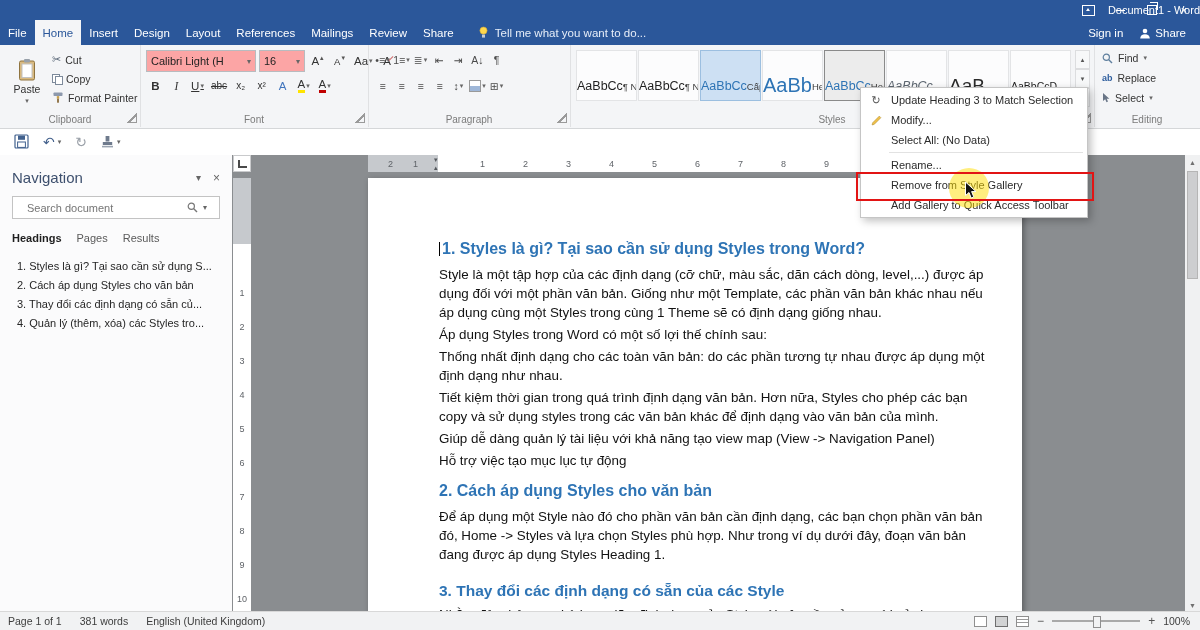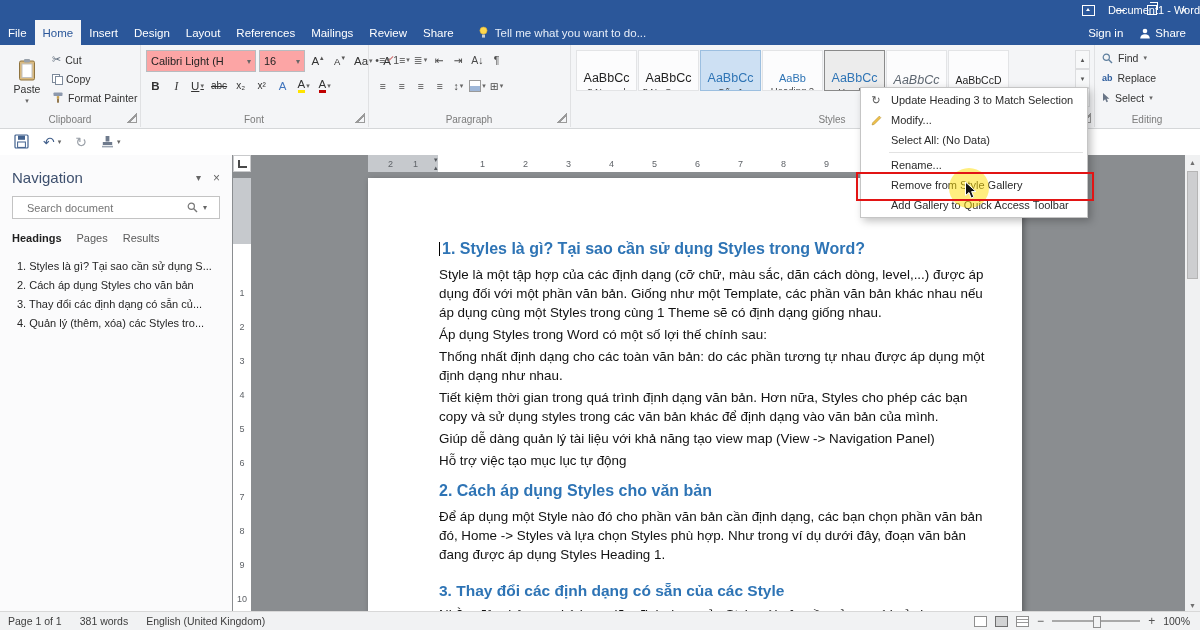--- a/index.html
+++ b/index.html
@@ -52,27 +52,27 @@
   .col-A{border-bottom:3px solid #c00000;line-height:12px}
   .fx-A{color:#3f74bd}
   .clr-A{position:relative}
   .clr-A::after{content:"";position:absolute;right:-3px;top:3px;width:6px;height:1px;background:#d07070;transform:rotate(-45deg)}
   .pbtn{height:19px;min-width:17px;display:flex;align-items:center;justify-content:center;font-size:10.5px;color:#4a4a4a;gap:1px}
   .pbtn .arr{font-size:7px;color:#666}
   .ic-shade{width:10px;height:10px;border:1px solid #999;background:linear-gradient(#fff 50%,#9fb7d8 50%)}
 
   
   .sgallery{position:absolute;left:6px;top:5px;display:flex;gap:1px}
-  .sg-item{width:61px;height:41px;background:#fcfcfd;border:1px solid #e3e4e6;display:flex;flex-direction:column;align-items:center;padding-top:20px;box-sizing:border-box}
+  .sg-item{width:61px;height:51px;background:#fcfcfd;border:1px solid #e3e4e6;display:flex;flex-direction:row;align-items:center;padding-top:20px;box-sizing:border-box}
   .sg-item.current{background:#cde0f3;border-color:#9cbfe0}
   .sg-item.target{background:#ececec;border-color:#8a8a8a}
   .sg-prev{font-size:12.5px;color:#1f1f1f;height:30px;display:flex;align-items:center}
   .sg-name{font-size:9.5px;color:#3d3d3d;margin-top:1px;white-space:nowrap;overflow:hidden;max-width:58px}
   .prev-blue{color:#2e74b5}
-  .prev-h2{font-size:11px}
+  .prev-h2{font-size:20px}
   .prev-sub{font-style:italic;color:#5d6670}
   .prev-title{font-size:19px;color:#2b2b2b}
   .prev-small{font-size:10.5px}
   .sg-scroll{position:absolute;right:4px;top:5px;width:15px;height:57px;display:flex;flex-direction:column}
   .sg-sbtn{flex:1;border:1px solid #dcdddf;background:#f7f8f9;display:flex;align-items:center;justify-content:center;font-size:7px;color:#555}
   .sg-sbtn .bar{border-top:1px solid #555;padding-top:1px;font-size:7px;line-height:1}
 
   .ed-col{position:absolute;left:8px;top:4px;display:flex;flex-direction:column;gap:2px}
   .ed-row{display:flex;align-items:center;gap:5px;height:18px;font-size:10.5px;color:#333}
   .ed-row .arr{font-size:7px;color:#666}
@@ -364,20 +364,24 @@
       </div>
       <div class="sg-item target">
         <span class="sg-prev prev-blue">AaBbCc</span>
         <span class="sg-name">Headi...</span>
       </div>
       <div class="sg-item">
         <span class="sg-prev prev-sub">AaBbCc</span>
         <span class="sg-name"></span>
       </div>
       <div class="sg-item">
+        <span class="sg-prev prev-title">AaB</span>
+        <span class="sg-name"></span>
+      </div>
+      <div class="sg-item">
         <span class="sg-prev prev-small">AaBbCcD</span>
         <span class="sg-name"></span>
       </div>
     </div>
     <div class="sg-scroll">
       <span class="sg-sbtn">
           <span>▴</span>
         </span>
       <span class="sg-sbtn">
           <span>▾</span>

